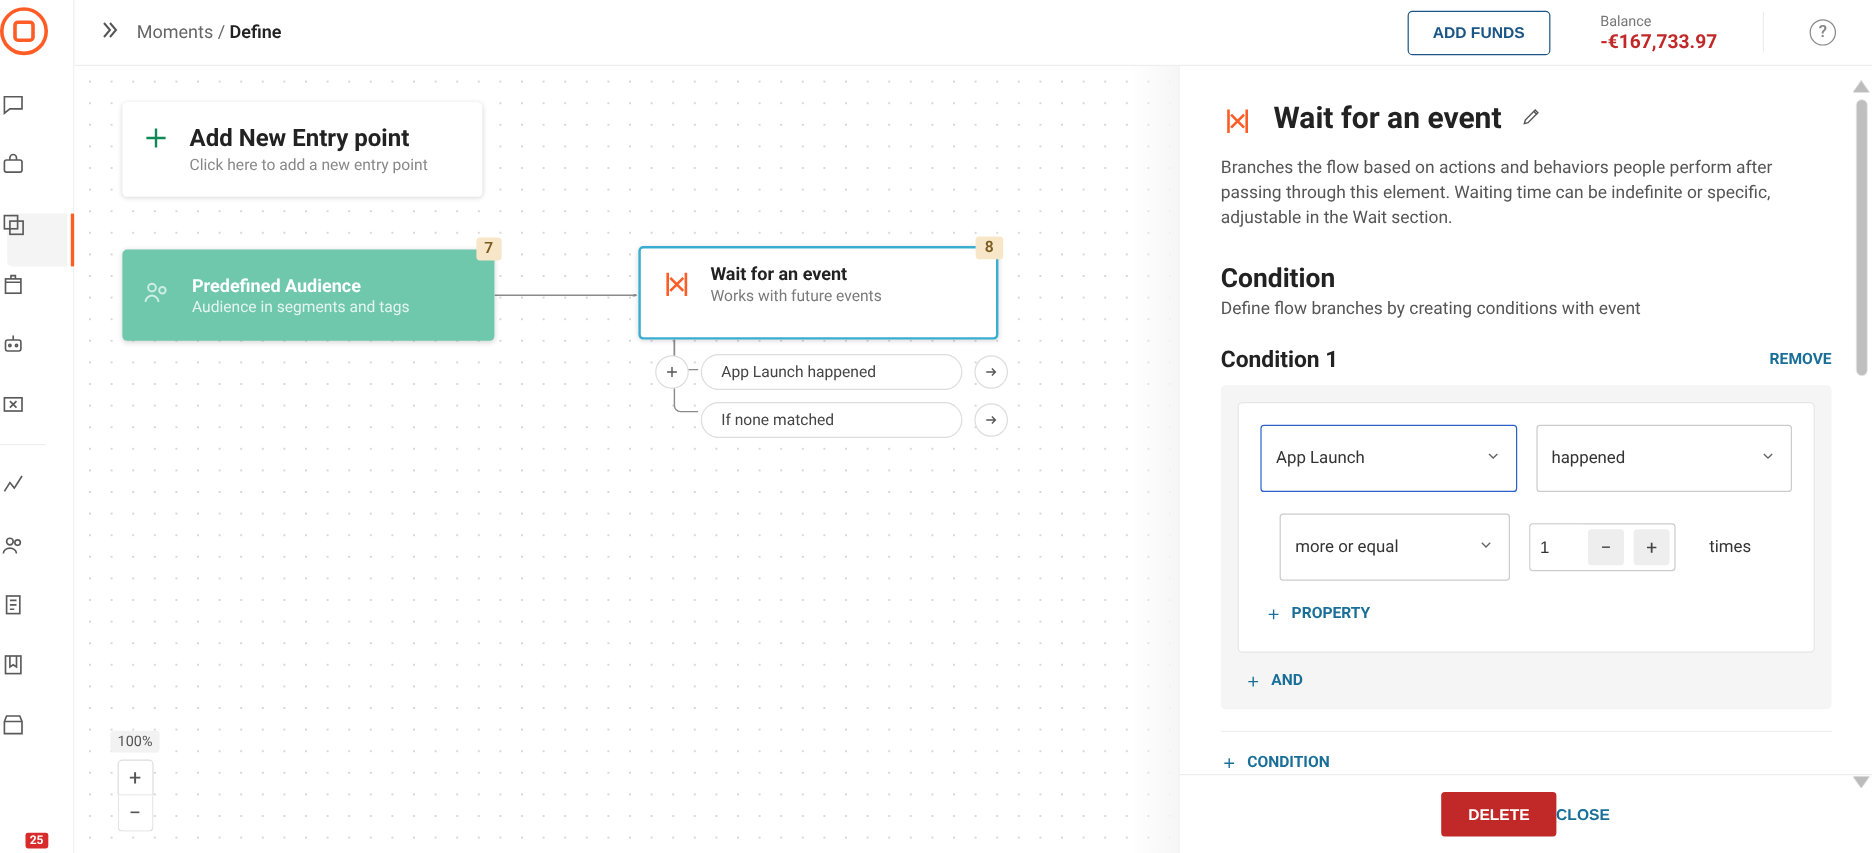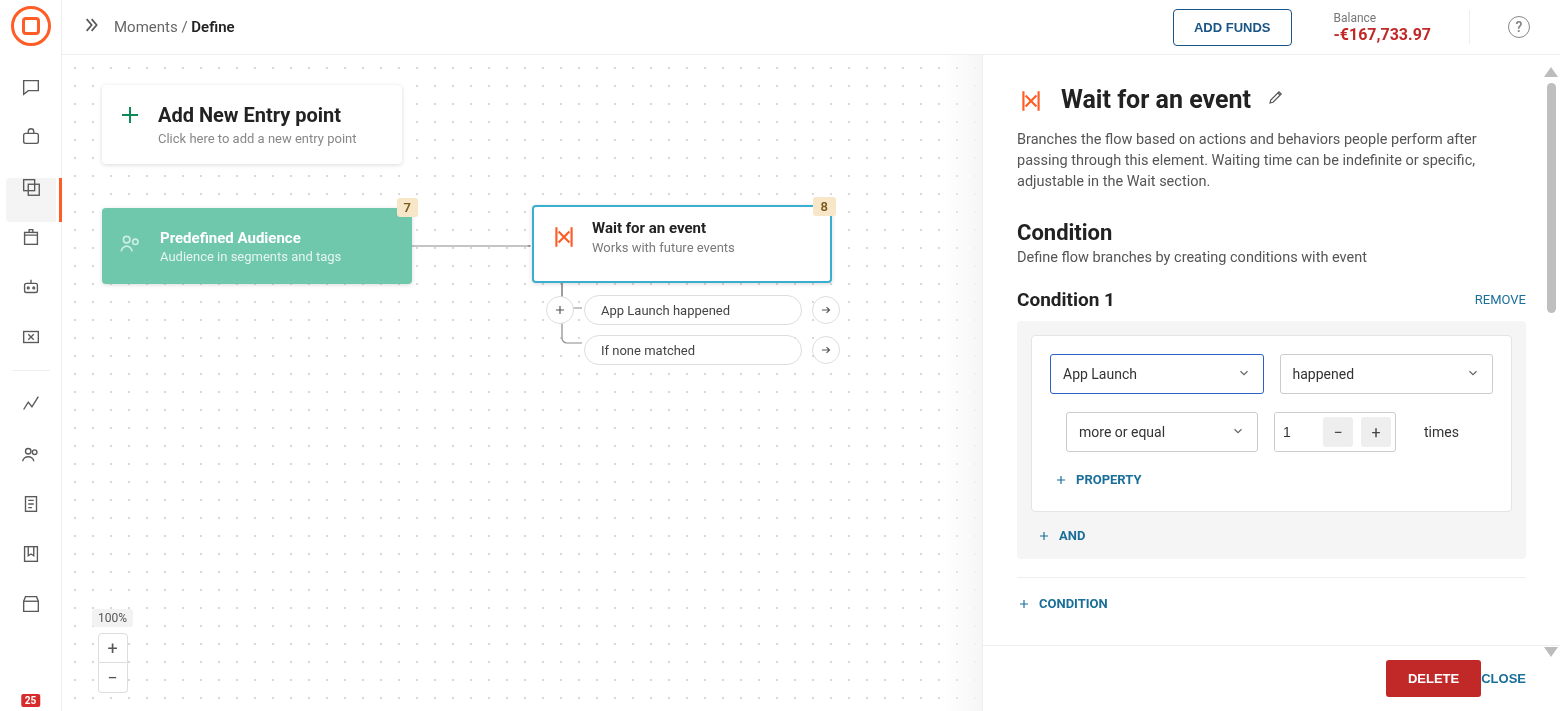--- a/index.html
+++ b/index.html
@@ -1,18 +1,18 @@
 <!DOCTYPE html>
 <html><head>
 <meta charset="utf-8">
 <style>
   * { box-sizing: border-box; margin: 0; padding: 0; }
   html, body { width: 1560px; height: 711px; font-family: -apple-system, BlinkMacSystemFont, "Segoe UI", Roboto, Arial, sans-serif; overflow: hidden; background:#fff;}
   .app { display:flex; height:100%; }
-  .sidebar { width: 62px; border-right:1px solid #eee; display:flex; flex-direction:column; align-items:center; padding-top: 6px; position:relative;}
+  .sidebar { width: 62px; border-right:1px solid #eee; display:flex; flex-direction:column; padding-top: 6px; position:relative;}
   .logo { width:40px; height:40px; border-radius:50%; border:3px solid #ff5c26; display:flex; align-items:center; justify-content:center; margin-bottom:16px;}
   .logo-inner { width:18px; height:18px; border:3px solid #ff5c26; border-radius:4px;}
   .nav-icon { width:22px; height:22px; color:#555; margin: 14px 0; display:flex; align-items:center; justify-content:center; cursor:pointer;}
   .nav-icon.active-row { position:relative;}
   .nav-icon svg { width:22px; height:22px; stroke:#5a5a5a; fill:none; stroke-width:1.5;}
   .nav-active-bar { position:absolute; right:-1px; top:178px; width:3px; height:44px; background:#ff5c26;}
   .nav-active-bg { position:absolute; left:6px; top:178px; width:50px; height:44px; background:#f4f4f4; border-radius:4px 0 0 4px;}
   .badge25 { position:absolute; bottom:4px; left:50%; transform:translateX(-50%); background:#d82c2c; color:#fff; font-size:10px; font-weight:bold; padding:1px 4px; border-radius:2px;}
   
   .main { flex:1; display:flex; flex-direction:column; min-width:0;}
@@ -73,38 +73,38 @@
   .side-panel { width:578px; background:#fff; border-left:1px solid #ededed; display:flex; flex-direction:column; position:relative;}
   .sp-scroll { padding: 28px 34px 12px 34px; overflow:auto; flex:1;}
   .sp-title-row { display:flex; align-items:center; gap:16px; margin-bottom:14px;}
   .sp-title { font-size:25px; font-weight:700; color:#222;}
   .edit-icon svg{width:18px;height:18px;stroke:#555;fill:none;stroke-width:1.6;}
   .sp-desc { font-size:14.5px; color:#555; line-height:1.45; margin-bottom:28px;}
   .sp-h2{ font-size:22px; font-weight:700; color:#222; margin-bottom:4px;}
   .sp-h2-sub{font-size:14.5px;color:#555;margin-bottom:22px;}
   .cond-head{ display:flex; align-items:center; justify-content:space-between; margin-bottom:10px;}
   .cond-title{font-size:19px;font-weight:700;color:#222;}
-  .remove-link{font-size:13px;font-weight:400;color:#1a6f99;cursor:pointer;margin-left:24px;}
+  .remove-link{font-size:13px;font-weight:700;color:#1a6f99;cursor:pointer;margin-left:24px;}
   .cond-box-outer{ background:#f5f5f5; border-radius:4px; padding:14px 14px 10px 14px; margin-bottom:18px;}
   .cond-box{ background:#fff; border:1px solid #e5e5e5; border-radius:4px; padding:18px;}
   .row1{display:flex;gap:16px;margin-bottom:18px;}
-  .sel{flex:1;border:1px solid #ccc;border-radius:3px;height:40px;display:flex;align-items:center;justify-content:space-between;padding:0 12px;font-size:14px;color:#333;cursor:pointer;background:#fff;}
+  .sel{flex:1;border:1px solid #ccc;border-radius:3px;height:56px;display:flex;align-items:center;justify-content:space-between;padding:0 12px;font-size:14px;color:#333;cursor:pointer;background:#fff;}
   .sel.focused{border:1px solid #2a60c8;}
   .sel .chev svg{width:14px;height:14px;stroke:#666;fill:none;stroke-width:2;}
   .row2{display:flex;gap:16px;align-items:center;margin-bottom:14px;padding-left:16px;}
   .sel.comp{width:192px;flex:none;}
   .stepper{display:flex;align-items:center;border:1px solid #ccc;border-radius:3px;height:40px;overflow:hidden;}
   .stepper input{width:44px;height:100%;border:none;outline:none;padding:0 8px;font-size:14px;color:#333;}
   .step-btn{width:30px;height:30px;background:#eee;display:flex;align-items:center;justify-content:center;color:#444;cursor:pointer;margin:0 4px;border-radius:3px;}
   .times-lbl{font-size:14px;color:#333;margin-left:12px;}
   .add-link{display:flex;align-items:center;gap:8px;font-size:13px;font-weight:700;color:#1a6f99;cursor:pointer;padding:6px 4px;}
   .add-link svg{width:14px;height:14px;stroke:#1a6f99;stroke-width:2;fill:none;}
   .and-link{margin:10px 0 0 2px;}
   .cond-link{padding:18px 0 6px 0;border-top:1px solid #eee;}
-  .sp-footer{border-top:1px solid #eee;padding:14px 34px;display:flex;align-items:center;justify-content:flex-end;}
+  .sp-footer{border-top:1px solid #eee;padding:14px 34px;display:flex;align-items:center;justify-content:center;}
   .del-btn{background:#c12828;color:#fff;border:none;font-size:13px;font-weight:700;padding:11px 22px;border-radius:3px;cursor:pointer;}
   .close-btn{background:none;border:none;font-size:13px;font-weight:700;color:#1a6f99;cursor:pointer;}
   .scroll-tri{position:absolute;right:2px;width:0;height:0;border-left:7px solid transparent;border-right:7px solid transparent;}
   .tri-up{top:12px;border-bottom:10px solid #bcbcbc;}
   .tri-dn{bottom:54px;border-top:10px solid #bcbcbc;}
   .scroll-thumb{position:absolute;right:4px;top:28px;width:9px;height:230px;background:#bfbfbf;border-radius:5px;}
 </style>
 </head>
 <body>
 

